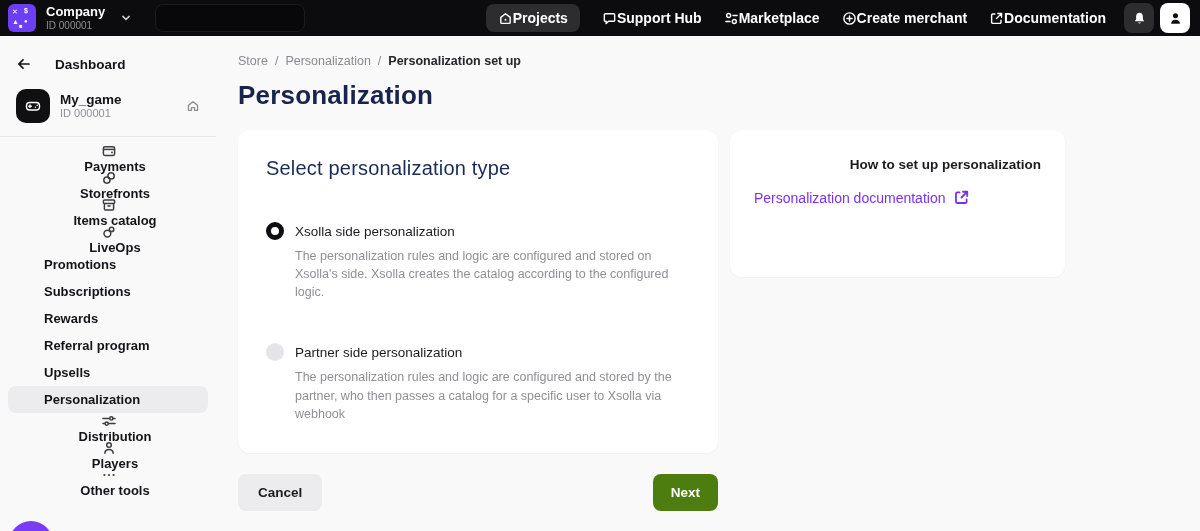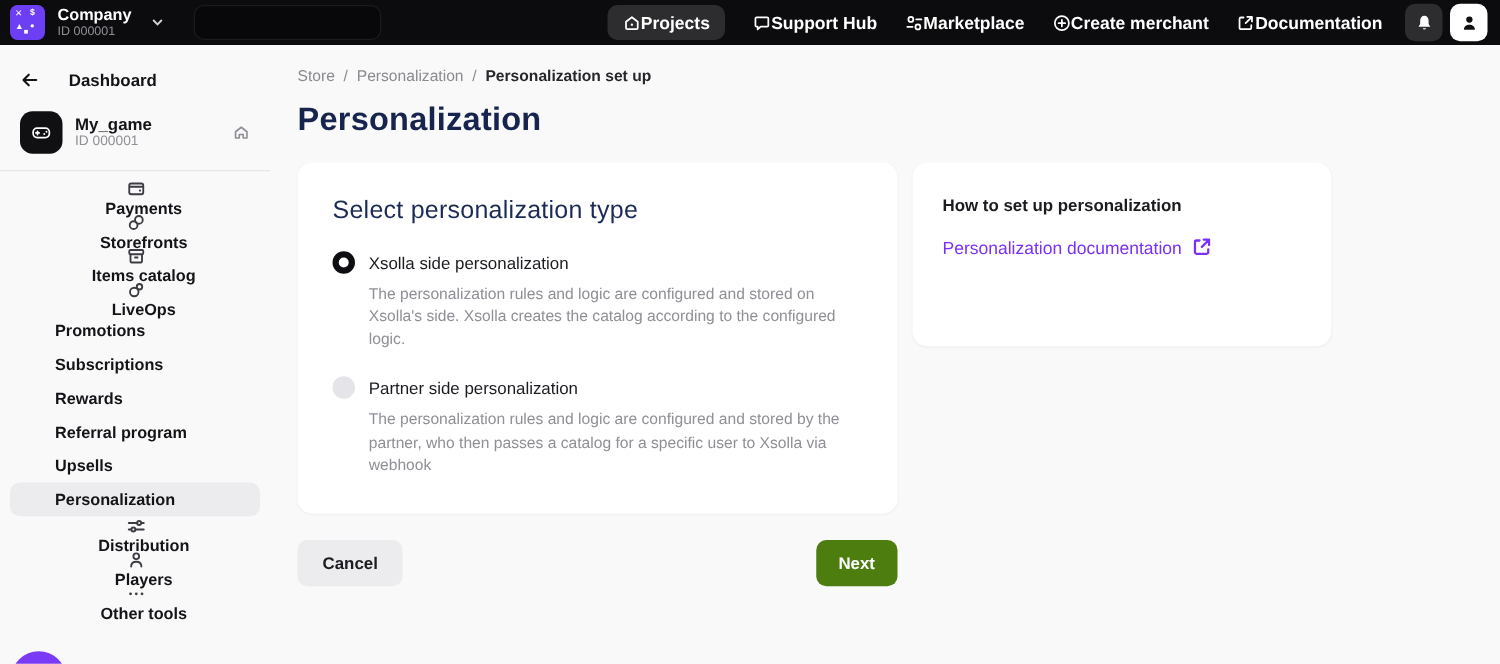--- a/index.html
+++ b/index.html
@@ -50,28 +50,28 @@
 
   
   .breadcrumb { display:flex; align-items:center; font-size:12.5px; color:#8a8a90; gap:7px; }
   .bc-link { cursor:pointer; }
   .bc-current { color:#26262b; font-weight:700; }
   h1.page-title { margin-top:12px; font-size:26px; font-weight:700; color:#17254e; letter-spacing:.2px; }
   .content-row { display:flex; align-items:flex-start; gap:12px; margin-top:19px; }
   .card { background:#fff; border-radius:12px; box-shadow:0 1px 2px rgba(20,20,24,.04); }
   .card.main-card { width:480px; padding:27px 28px 30px 28px; }
   .card-h { font-size:20px; font-weight:500; color:#1c2b55; letter-spacing:.2px; }
-  .opt { display:flex; align-items:center; margin-top:21px; cursor:pointer; }
+  .opt { display:flex; align-items:center; margin-top:42px; cursor:pointer; }
   .radio { width:18px; height:18px; border-radius:50%; flex:0 0 auto; }
   .radio.checked { border:5.5px solid #0e0e12; background:#fff; }
   .radio.unchecked { background:#e4e4e9; }
   .opt-label { margin-left:11px; font-size:13.5px; font-weight:500; color:#1b1b20; }
   .opt-desc { margin:7px 0 0 29px; font-size:12.5px; line-height:1.45; color:#8f8f96; max-width:405px; }
   .card.help-card { width:335px; min-height:147px; padding:27px 24px; }
-  .help-h { font-size:13.5px; font-weight:700; color:#1b1b20; }
+  .help-h { font-size:13.5px; font-weight:700; color:#1b1b20;text-align:right; }
   .doc-link { display:flex; align-items:center; gap:8px; margin-top:17px; color:#7a30f6; font-size:14px; font-weight:500; cursor:pointer; text-decoration:none; }
   .doc-link + .doc-link { margin-top:11px; }
   .btn-row { width:480px; margin-top:21px; display:flex; justify-content:space-between; }
   .btn { border:none; border-radius:8px; font-family:inherit; font-size:13.5px; font-weight:700; padding:11px 20px; cursor:pointer; }
   .btn.ghost { background:#ececee; color:#1b1b20; }
   .btn.primary { background:#4d7c0f; color:#fff; padding:11px 18px; }
 </style>
 </head>
 <body>
 

